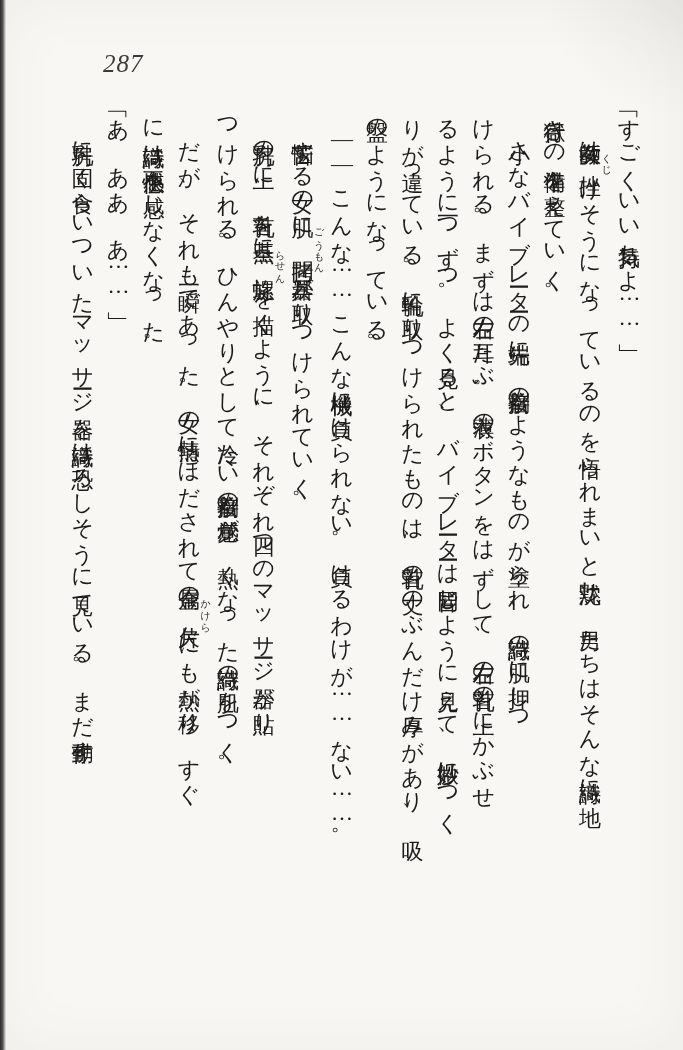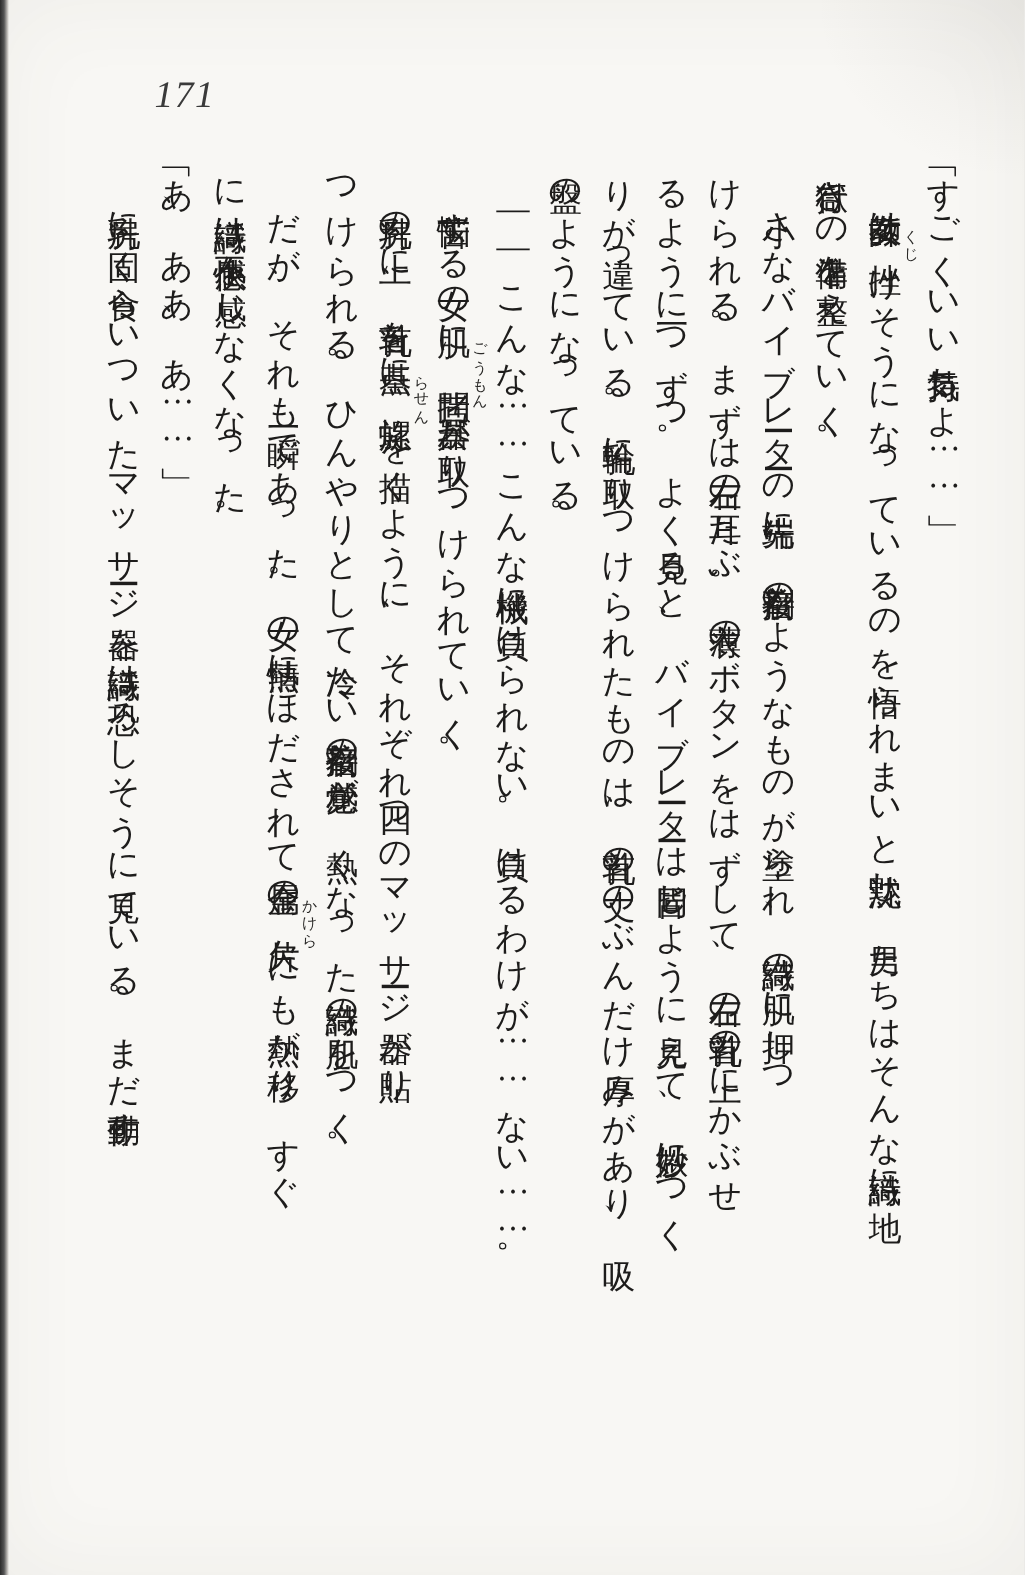--- a/index.html
+++ b/index.html
@@ -66,21 +66,21 @@
     color: #2a2927;
     letter-spacing: 0;
   }
 </style>
 </head>
 <body>
 
 <div class="page">
   <div class="scan-edge"></div>
   <div class="corner-shade"></div>
-  <div class="page-number">171</div>
+  <div class="page-number">287</div>
   <div class="text-area" id="text-area">
       <p class="line">「すごくいい気持ちよ……」</p>
       <p class="line indent">女教師は<ruby>挫<rt>くじ</rt></ruby>けそうになっているのを悟られまいと沈黙し、男たちはそんな詩織に地</p>
       <p class="line">獄行きの準備を整えていく。</p>
       <p class="line indent">小さなバイブレーターの先端に、接着剤のようなものが塗られ、詩織の肌に押しつ</p>
       <p class="line">けられる。まずは左右の耳たぶ。薄衣のボタンをはずして、左右の乳首の上にかぶせ</p>
       <p class="line">るように一つずつ。よく見ると、バイブレーターは皆同じように見えて、微妙につく</p>
       <p class="line">りが違っている。乳輪に取りつけられたものは、乳首の丈のぶんだけ厚みがあり、吸</p>
       <p class="line">盤のようになっている。</p>
       <p class="line indent">――こんな……こんな機械に負けられない。負けるわけが……ない……。</p>

